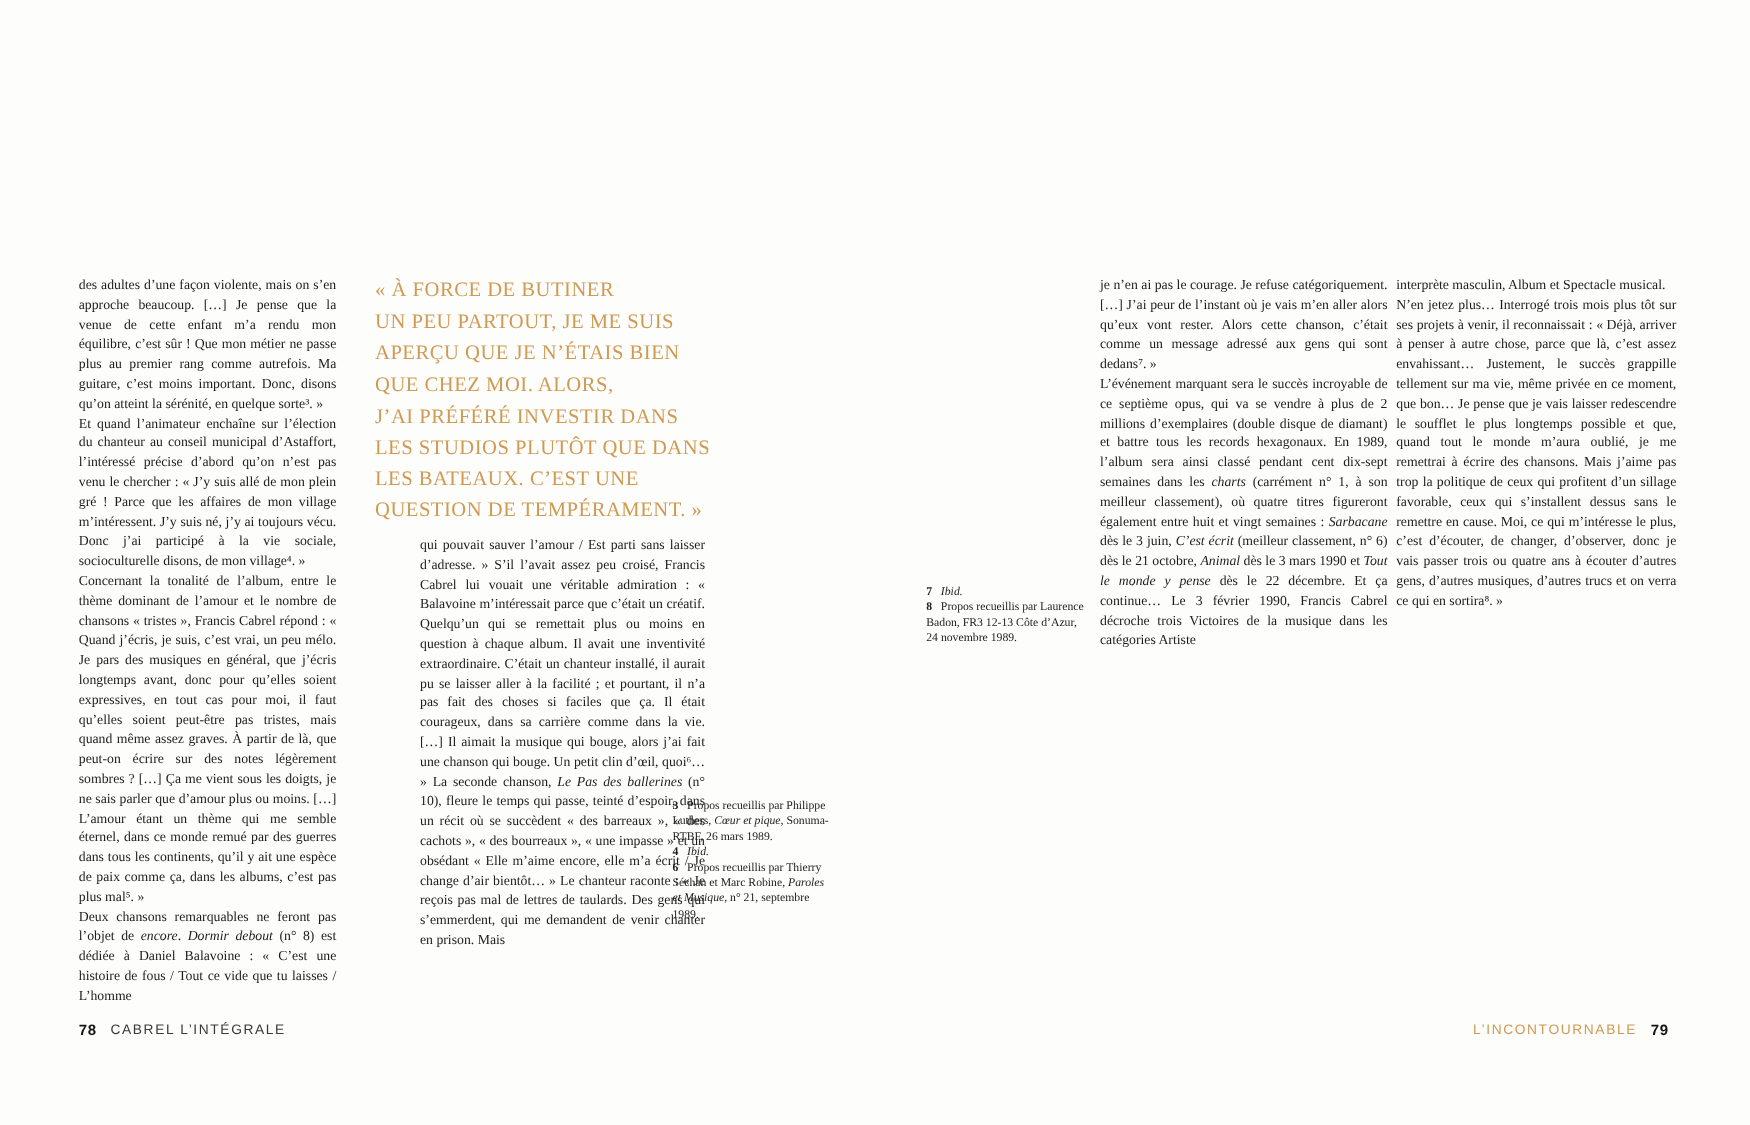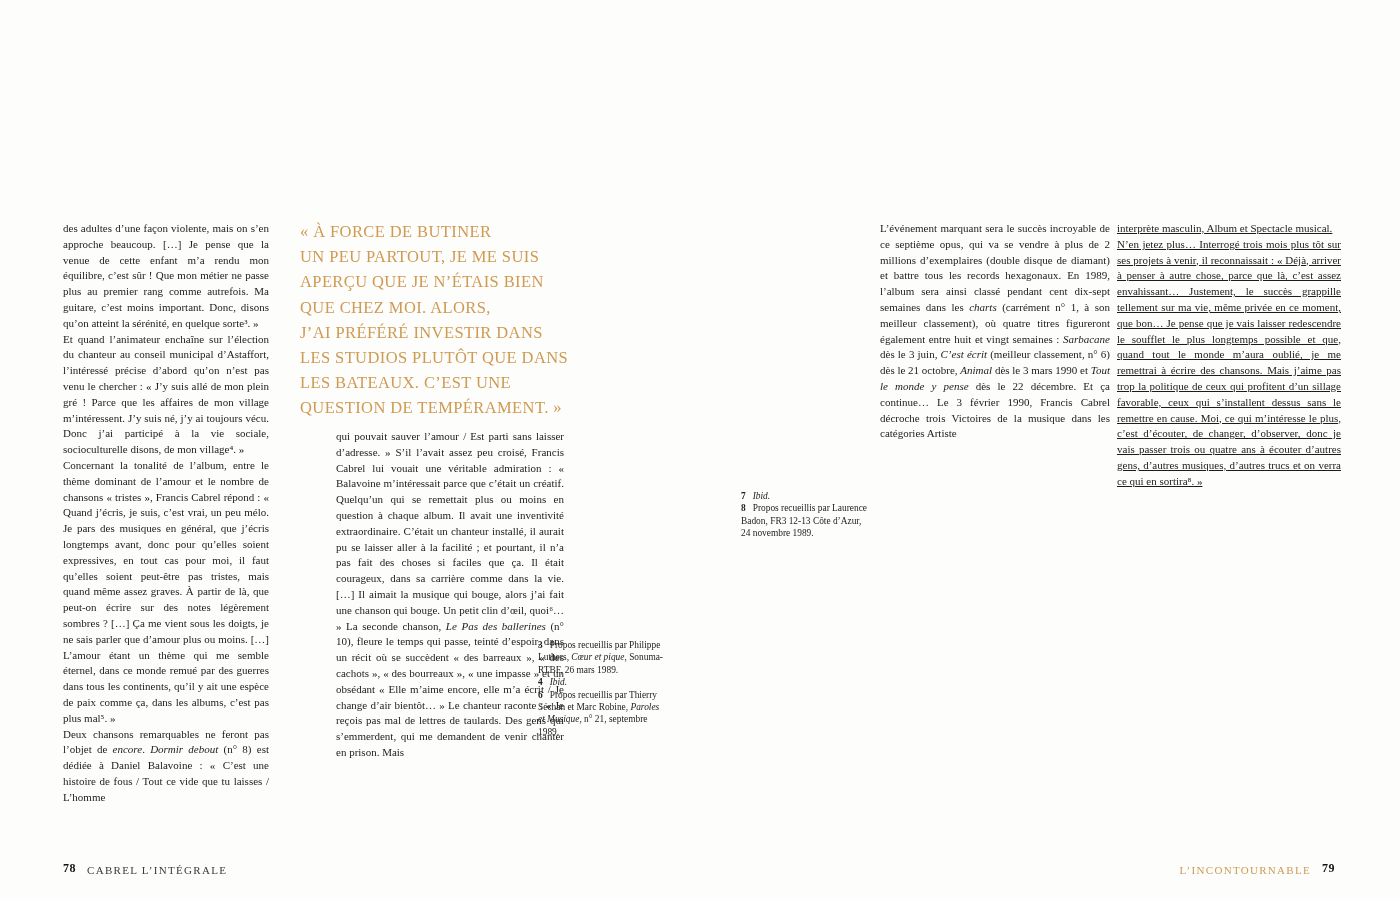--- a/index.html
+++ b/index.html
@@ -10,41 +10,41 @@
     color:#1d1c1a;
   }
   .spread{position:relative;width:1400px;height:900px;}
   .col{position:absolute;text-align:justify;}
   .col p{margin:0;font-size:11px;line-height:15.8px;hyphens:auto;-webkit-hyphens:auto;}
   .col p em{font-style:italic;}
 
   .col-l1{left:63px;top:221px;width:206px;}
   .col-l2{left:300px;top:429px;width:228px;margin-left:36px;}
   .col-r1{left:880px;top:221px;width:230px;}
-  .col-r2{left:1117px;top:221px;width:224px;text-decoration:underline;}
+  .col-r2{left:1117px;top:221px;width:224px;}
 
   .pullquote{
     position:absolute;left:300px;top:219px;width:300px;
     font-size:16.5px;line-height:25.2px;letter-spacing:0.4px;
     color:var(--gold,#CF9A52);
     font-weight:400;
   }
 
   .footnotes{position:absolute;font-size:9.4px;line-height:12.4px;text-align:left;}
   .fn{margin:0;}
   .fn-num{font-weight:bold;margin-right:7px;}
   .fn em{font-style:italic;}
   .fn-left{left:538px;top:639px;width:128px;}
-  .fn-right{left:741px;top:490px;width:132px;}
+  .fn-right{left:741px;top:468px;width:132px;}
 
   .pagefooter{
-    position:absolute;top:861px;
-    font-family:Liberation Serif, serif;
+    position:absolute;top:817px;
+    font-family:Liberation Sans, sans-serif;
     font-size:11px;letter-spacing:1.3px;color:#3b3a38;
-    display:flex;align-items:flex-end;gap:11px;
+    display:flex;align-items:center;gap:11px;
   }
   .pagefooter .pagenum{
     font-size:12px;font-weight:bold;color:#151413;letter-spacing:0.5px;
   }
   .footer-left{left:63px;}
   .footer-right{right:65px;}
   .runtitle-gold{color:var(--gold,#CF9A52);}
 </style>
 </head>
 <body style="color: rgb(29, 28, 26);">
@@ -80,20 +80,21 @@
 
     <footer class="pagefooter footer-left">
       <span class="pagenum">78</span>
       <span class="runtitle">CABREL L’INTÉGRALE</span>
     </footer>
   </section>
 
   <section>
 
     <div class="col col-r1">
+      <p>je n’en ai pas le courage. Je refuse catégoriquement. […] J’ai peur de l’instant où je vais m’en aller alors qu’eux vont rester. Alors cette chanson, c’était comme un message adressé aux gens qui sont dedans⁷. »</p>
       <p>L’événement marquant sera le succès incroyable de ce septième opus, qui va se vendre à plus de 2 millions d’exemplaires (double disque de diamant) et battre tous les records hexagonaux. En 1989, l’album sera ainsi classé pendant cent dix-sept semaines dans les <em>charts</em> (carrément n° 1, à son meilleur classement), où quatre titres figureront également entre huit et vingt semaines : <em>Sarbacane</em> dès le 3 juin, <em>C’est écrit</em> (meilleur classement, n° 6) dès le 21 octobre, <em>Animal</em> dès le 3 mars 1990 et <em>Tout le monde y pense</em> dès le 22 décembre. Et ça continue… Le 3 février 1990, Francis Cabrel décroche trois Victoires de la musique dans les catégories Artiste</p>
     </div>
 
     <aside class="footnotes fn-right">
       <div class="fn">
         <span class="fn-num">7</span><span><em>Ibid.</em></span>
       </div>
       <div class="fn">
         <span class="fn-num">8</span><span>Propos recueillis par Laurence Badon, FR3 12-13 Côte d’Azur, 24 novembre 1989.</span>
       </div>

